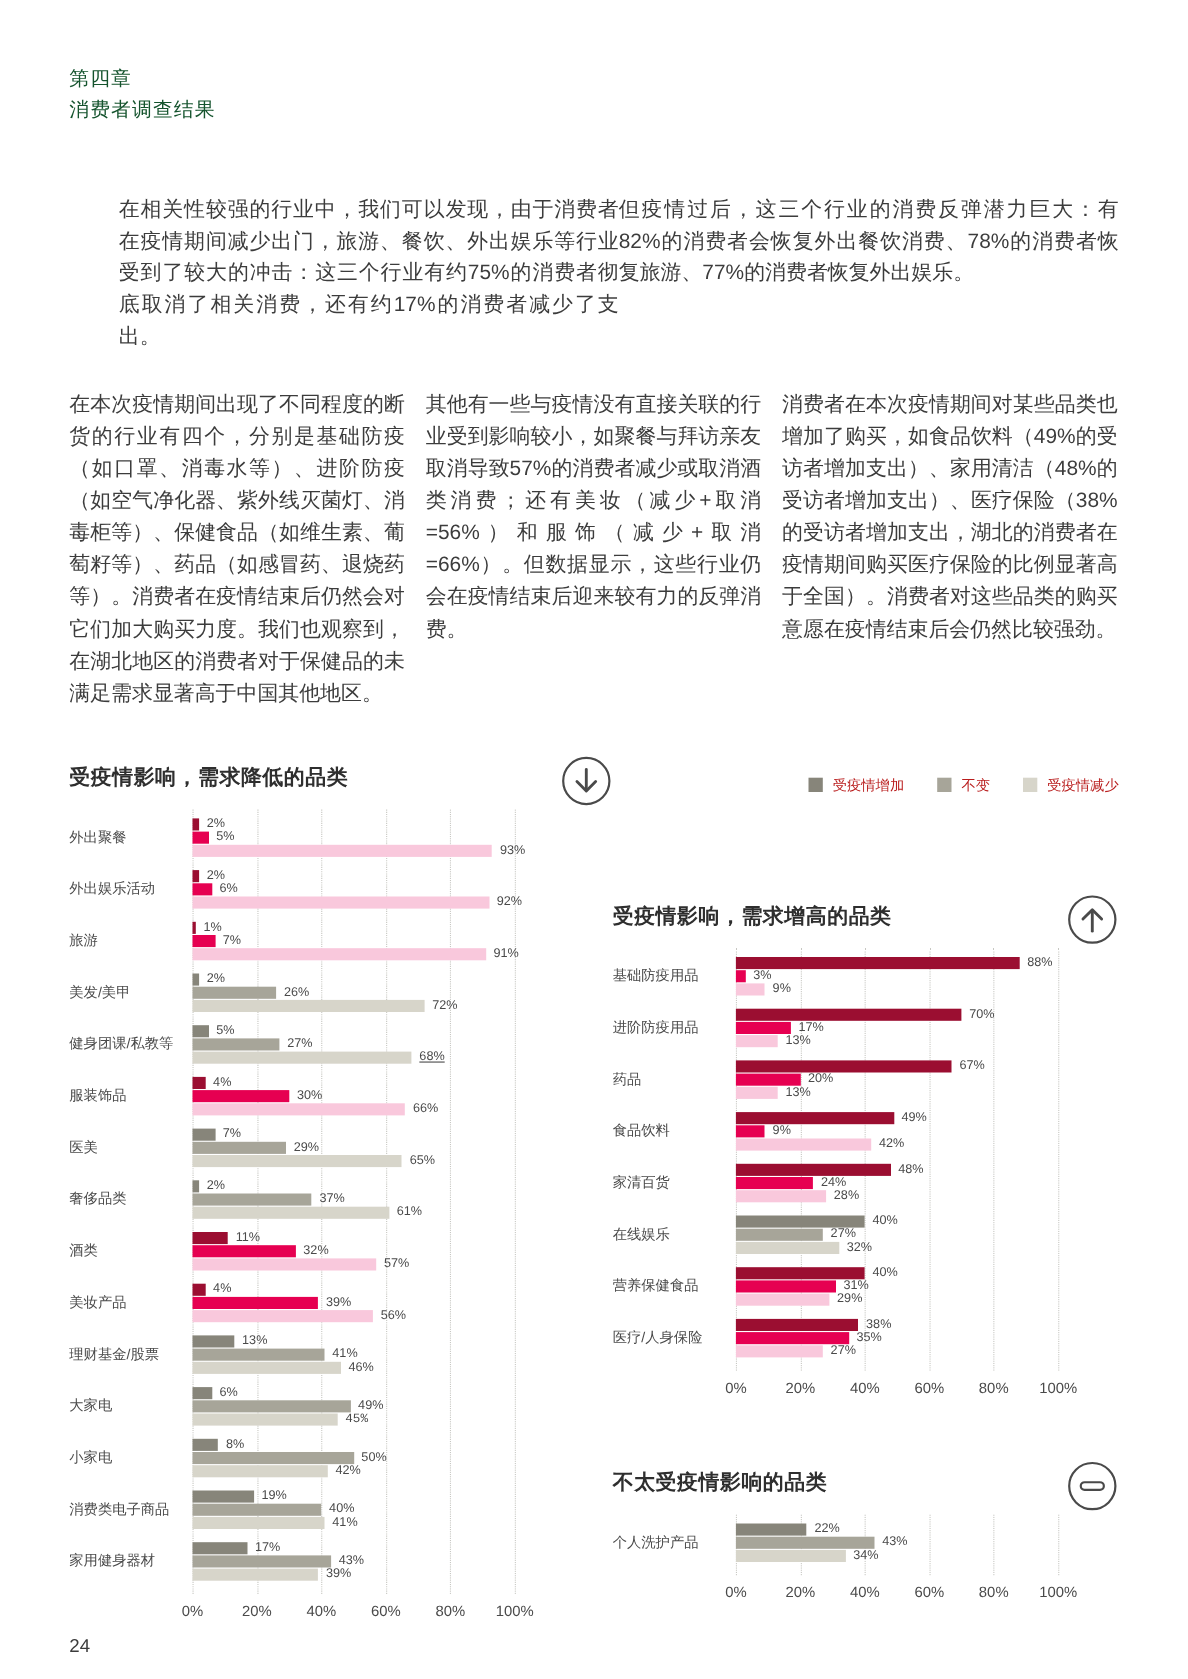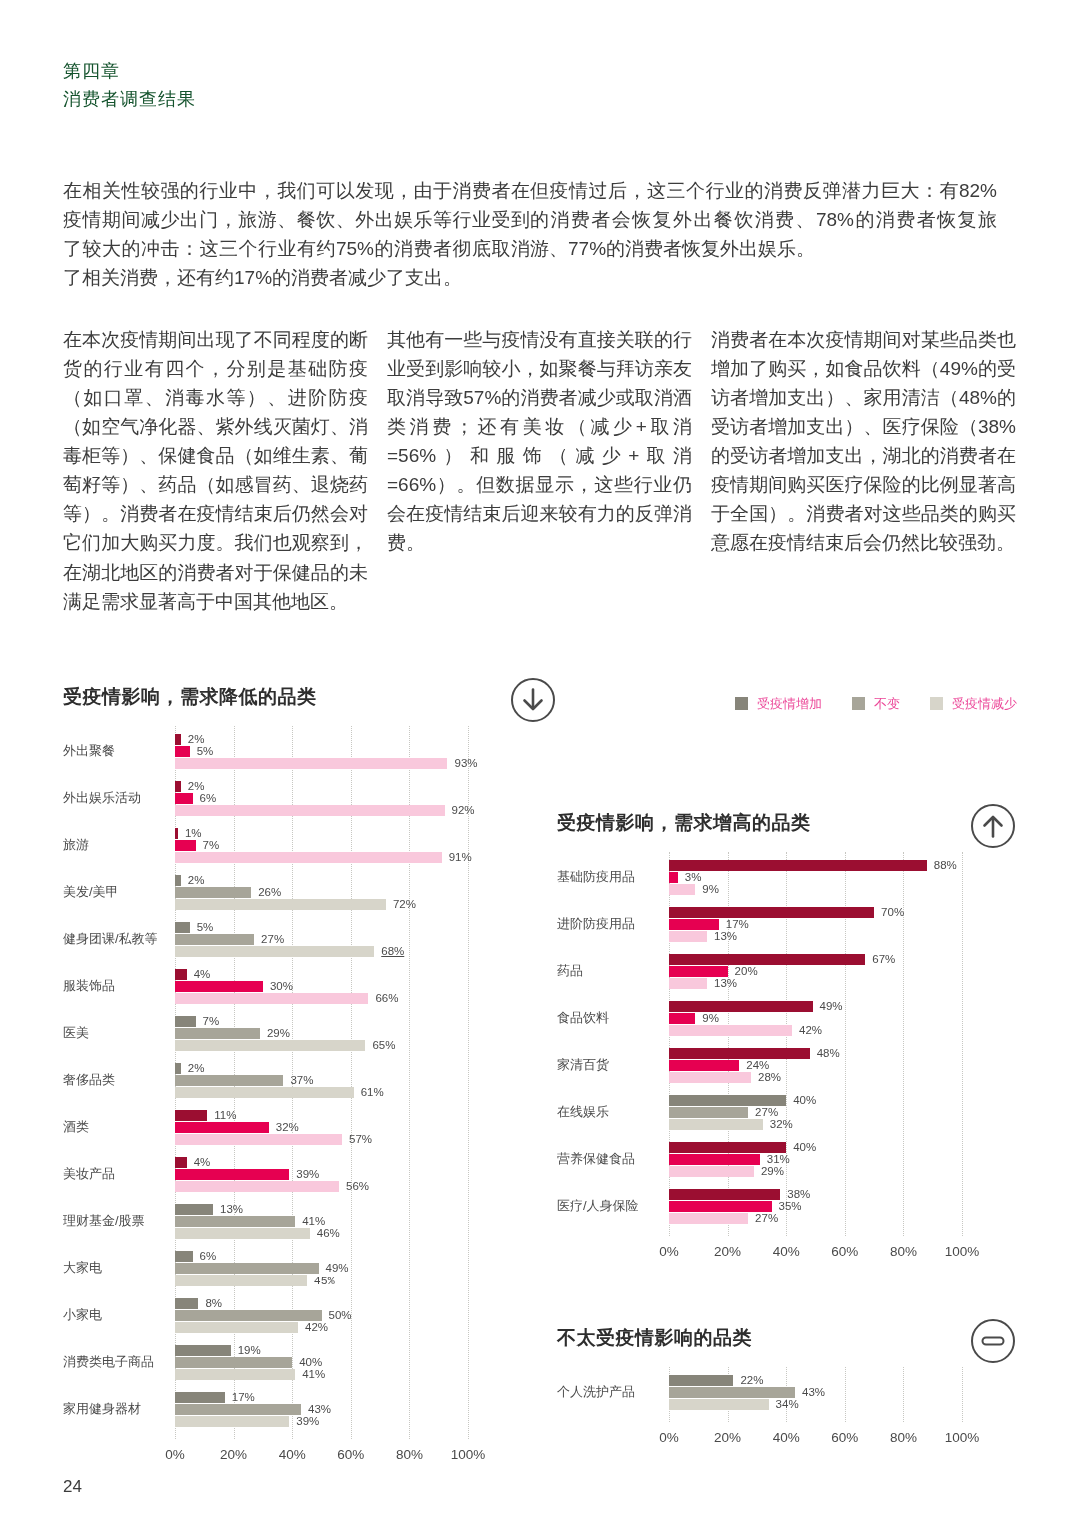--- a/index.html
+++ b/index.html
@@ -5,41 +5,41 @@
   * { margin:0; padding:0; box-sizing:border-box; }
   html,body { background:#ffffff; }
   body { font-family:"Liberation Sans","DejaVu Sans",sans-serif; color:#3c3c3c; }
   .page { position:relative; width:1080px; height:1526px; background:#ffffff;
           padding:58px 63px 0 63px; overflow:hidden; }
 
   
   .chapter { font-size:18px; line-height:1.55; color:#14532d; letter-spacing:1px; }
 
   
-  .intro { display:flex; margin-top:62px; }
+  .intro { display:flex; margin-top:62px;margin-left:45px; }
   .intro p { width:467px; font-size:19px; line-height:1.53; text-align:justify; color:#3c3c3c; }
 
   
   .threecol { display:flex; gap:19px; margin-top:33px; }
   .threecol p { width:305px; font-size:19px; line-height:1.53; text-align:justify; color:#3c3c3c; }
 
   
-  .charts { display:flex; margin-top:60px; }
+  .charts { display:flex; margin-top:41px; }
   .chart-col-left  { width:494px; }
   .chart-col-right { width:460px; }
 
   .chart-header { display:flex; align-items:flex-start; justify-content:space-between; height:50px; }
   .chart-title { font-size:19px; font-weight:600; color:#2e2e2e; padding-top:8px; letter-spacing:0.5px; }
   .chart-header svg { flex-shrink:0; }
 
   
   .legend-block { text-align:right; }
   .legend-period { font-size:15px; color:#3c3c3c; letter-spacing:1px; }
   .legend-items { margin-top:19px; display:flex; justify-content:flex-end; align-items:center; gap:30px; }
-  .legend-item { display:inline-flex; align-items:center; gap:9px; font-size:13px; color:#ec4899; }
+  .legend-item { display:inline-flex; align-items:center; gap:9px; font-size:13px; color:#b91c1c; }
   .swatch { width:13px; height:13px; display:inline-block; }
 
   
   .barchart { position:relative; }
   .grid { position:absolute; left:112px; width:293px; top:0; bottom:26px; z-index:0; }
   .gridline { position:absolute; top:0; bottom:0; width:0; border-left:1px dotted #c7c7c2; }
   .rows { position:relative; z-index:1; padding-top:8px; }
   .row { display:flex; align-items:center; margin-bottom:12px; }
   .cat { width:112px; padding-right:10px; font-size:13px; color:#4a4a4a; line-height:1.2; flex-shrink:0; }
   .bars { width:293px; flex-shrink:0; }

